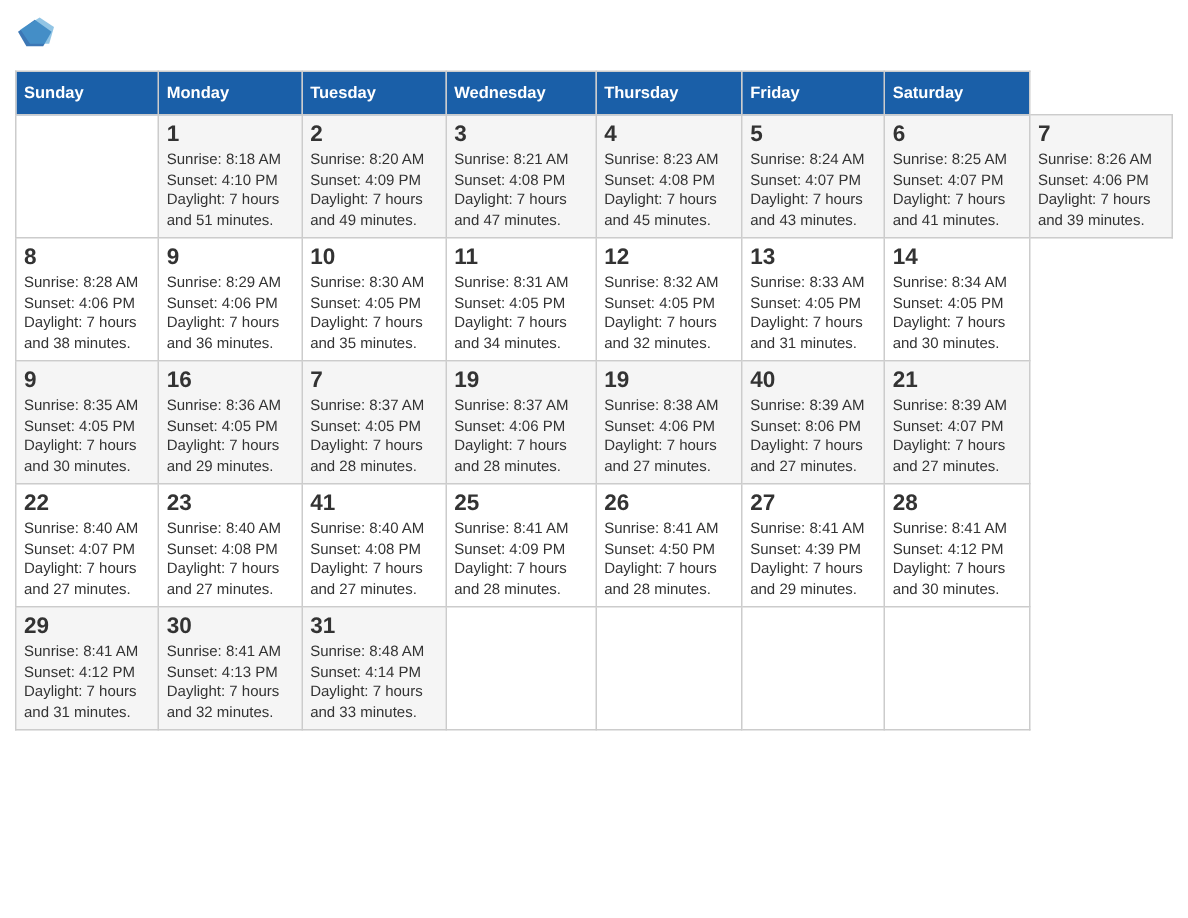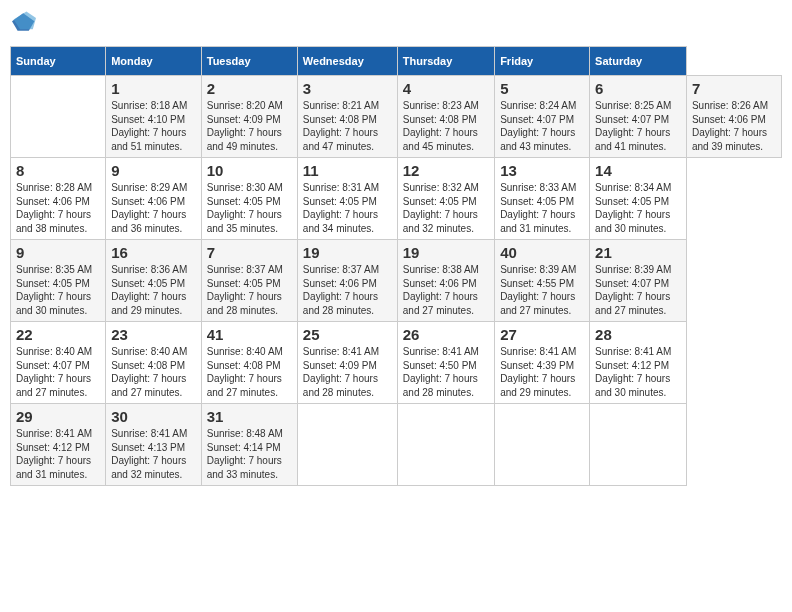--- a/index.html
+++ b/index.html
@@ -238,21 +238,21 @@
         </td>
         <td>
           <span class="day-num">19</span>
           <div class="day-info">Sunrise: 8:38 AM
 Sunset: 4:06 PM
 Daylight: 7 hours and 27 minutes.</div>
         </td>
         <td>
           <span class="day-num">40</span>
           <div class="day-info">Sunrise: 8:39 AM
-Sunset: 4:55 PM
+Sunset: 8:06 PM
 Daylight: 7 hours and 27 minutes.</div>
         </td>
         <td>
           <span class="day-num">21</span>
           <div class="day-info">Sunrise: 8:39 AM
 Sunset: 4:07 PM
 Daylight: 7 hours and 27 minutes.</div>
         </td>
       </tr>
       <tr>

